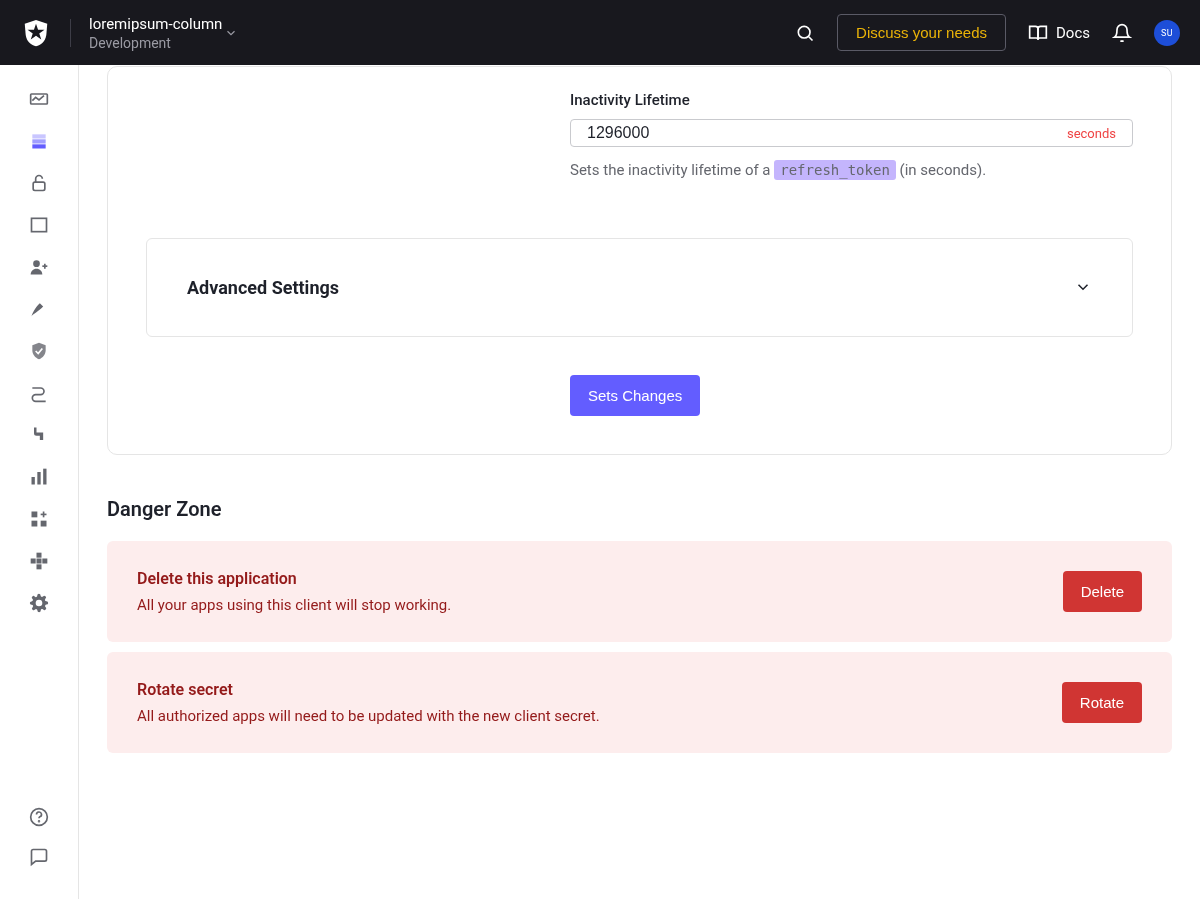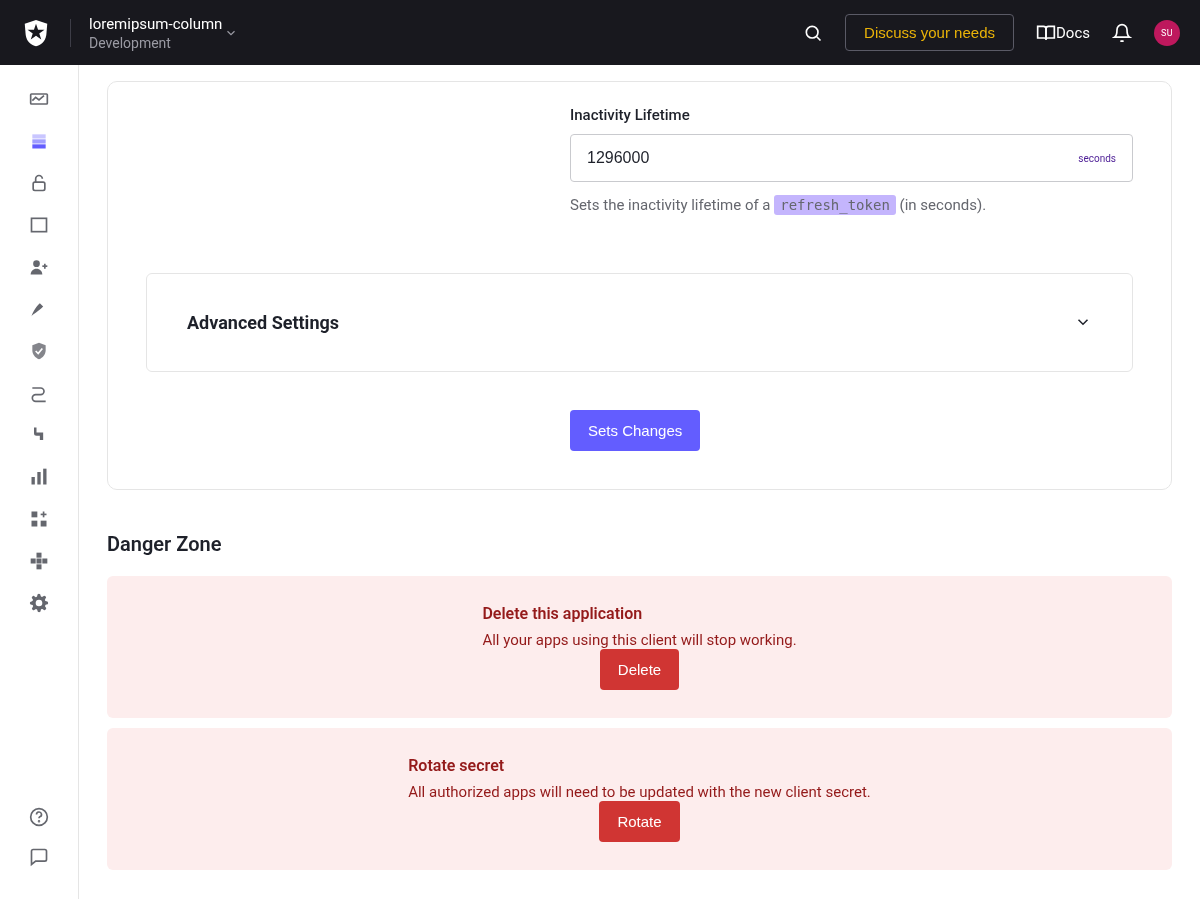--- a/index.html
+++ b/index.html
@@ -10,52 +10,52 @@
 .logo { width: 32px; height: 32px; display: flex; align-items: center; justify-content: center; }
 .divider-v { width: 1px; height: 28px; background: #3d3d47; margin: 0 18px; }
 .tenant { display: flex; align-items: center; gap: 2px; flex: 1; }
 .tenant-text { display: flex; flex-direction: column; }
 .tenant-name { font-size: 15px; color: #fff; }
 .tenant-env { font-size: 14px; color: #9a9aa3; margin-top: 2px; }
 .chevron-down { color: #9a9aa3; }
 .header-right { display: flex; align-items: center; gap: 22px; }
 .icon-btn { color: #fff; display: flex; align-items: center; cursor: pointer; }
 .btn-outline { border: 1px solid #5a5a66; background: transparent; color: #eab308; font-size: 15px; padding: 9px 18px; border-radius: 4px; cursor: pointer; }
-.docs-link { display: flex; align-items: center; color: #fff; font-size: 15px; cursor: pointer; }
-.avatar { width: 26px; height: 26px; border-radius: 50%; background: #be185d; color: #fff; font-size: 9px; display: flex; align-items: center; justify-content: center; letter-spacing: 0.5px; }
+.docs-link { display: flex; align-items: center; gap: 8px; color: #fff; font-size: 15px; cursor: pointer; }
+.avatar { width: 26px; height: 26px; border-radius: 50%; background: #1d4ed8; color: #fff; font-size: 9px; display: flex; align-items: center; justify-content: center; letter-spacing: 0.5px; }
 
 
 .layout { display: flex; height: calc(100vh - 65px); }
 .sidebar { width: 79px; border-right: 1px solid #e5e5e5; display: flex; flex-direction: column; padding: 18px 0; }
 .sidebar-main { flex: 1; display: flex; flex-direction: column; gap: 10px; align-items: center; }
 .sidebar-bottom { display: flex; flex-direction: column; gap: 8px; align-items: center; padding-bottom: 8px; }
 .nav-item { width: 40px; height: 32px; display: flex; align-items: center; justify-content: center; color: #65676e; cursor: pointer; border-radius: 4px; }
 .nav-item.active { color: #635dff; }
 
 .main { flex: 1; overflow-y: auto; padding: 0 28px 40px 28px; }
 
 
-.card { border: 1px solid #e5e5e5; border-radius: 10px; padding: 0; margin-top: 16px; }
+.card { border: 1px solid #e5e5e5; border-radius: 10px; padding: 0; margin-top: 1px; }
 .field-block { padding: 24px 38px 28px 38px; max-width: 640px; margin-left: auto; margin-right: 0; margin-left: 424px; }
 .field-label { font-size: 15px; font-weight: 500; color: #1e212a; margin-bottom: 10px; }
-.input-wrap { position: relative; border: 1px solid #c9cace; border-radius: 4px; height: 48px; display: flex; align-items: center; padding: 0 16px; }
+.input-wrap { position: relative; border: 1px solid #c9cace; border-radius: 4px; height: 28px; display: flex; align-items: center; padding: 0 16px; }
 .input-wrap input { border: none; outline: none; font-size: 16px; flex: 1; color: #1e212a; background: transparent; }
-.input-suffix { color: #4c1d95; font-size: 10px; }
+.input-suffix { color: #ef4444; font-size: 13px; }
 .help-text { color: #65676e; font-size: 15px; margin-top: 12px; line-height: 1.5; }
 .code-chip { background: #c4b5fd; padding: 2px 6px; border-radius: 3px; font-family: Menlo, monospace; font-size: 14px; }
 
 .advanced { border: 1px solid #e5e5e5; border-radius: 6px; margin: 28px 38px 0 38px; padding: 38px 40px; display: flex; align-items: center; justify-content: space-between; cursor: pointer; }
 .advanced-title { font-size: 18px; font-weight: 700; text-align: center; }
 
 .save-row { padding: 38px 38px 38px 38px; margin-left: 424px; }
 .btn-primary { background: #635dff; color: #fff; border: none; font-size: 15px; padding: 12px 18px; border-radius: 4px; cursor: pointer; font-weight: 500; }
 
 
 .danger-heading { font-size: 20px; font-weight: 600; margin: 42px 0 20px 0; }
-.danger-card { background: #fdeded; border-radius: 6px; padding: 28px 30px; display: flex; align-items: center; justify-content: space-between; margin-bottom: 10px; flex-direction: column; }
+.danger-card { background: #fdeded; border-radius: 6px; padding: 28px 30px; display: flex; align-items: center; justify-content: space-between; margin-bottom: 10px; }
 .danger-title { color: #941a1a; font-size: 16px; font-weight: 600; margin-bottom: 8px; }
 .danger-desc { color: #941a1a; font-size: 15px; }
 .btn-danger { background: #d03533; color: #fff; border: none; font-size: 15px; padding: 12px 18px; border-radius: 4px; cursor: pointer; font-weight: 500; }
 
 svg { display: block; }
 </style>
 </head>
 <body>
 
 <div class="header">

